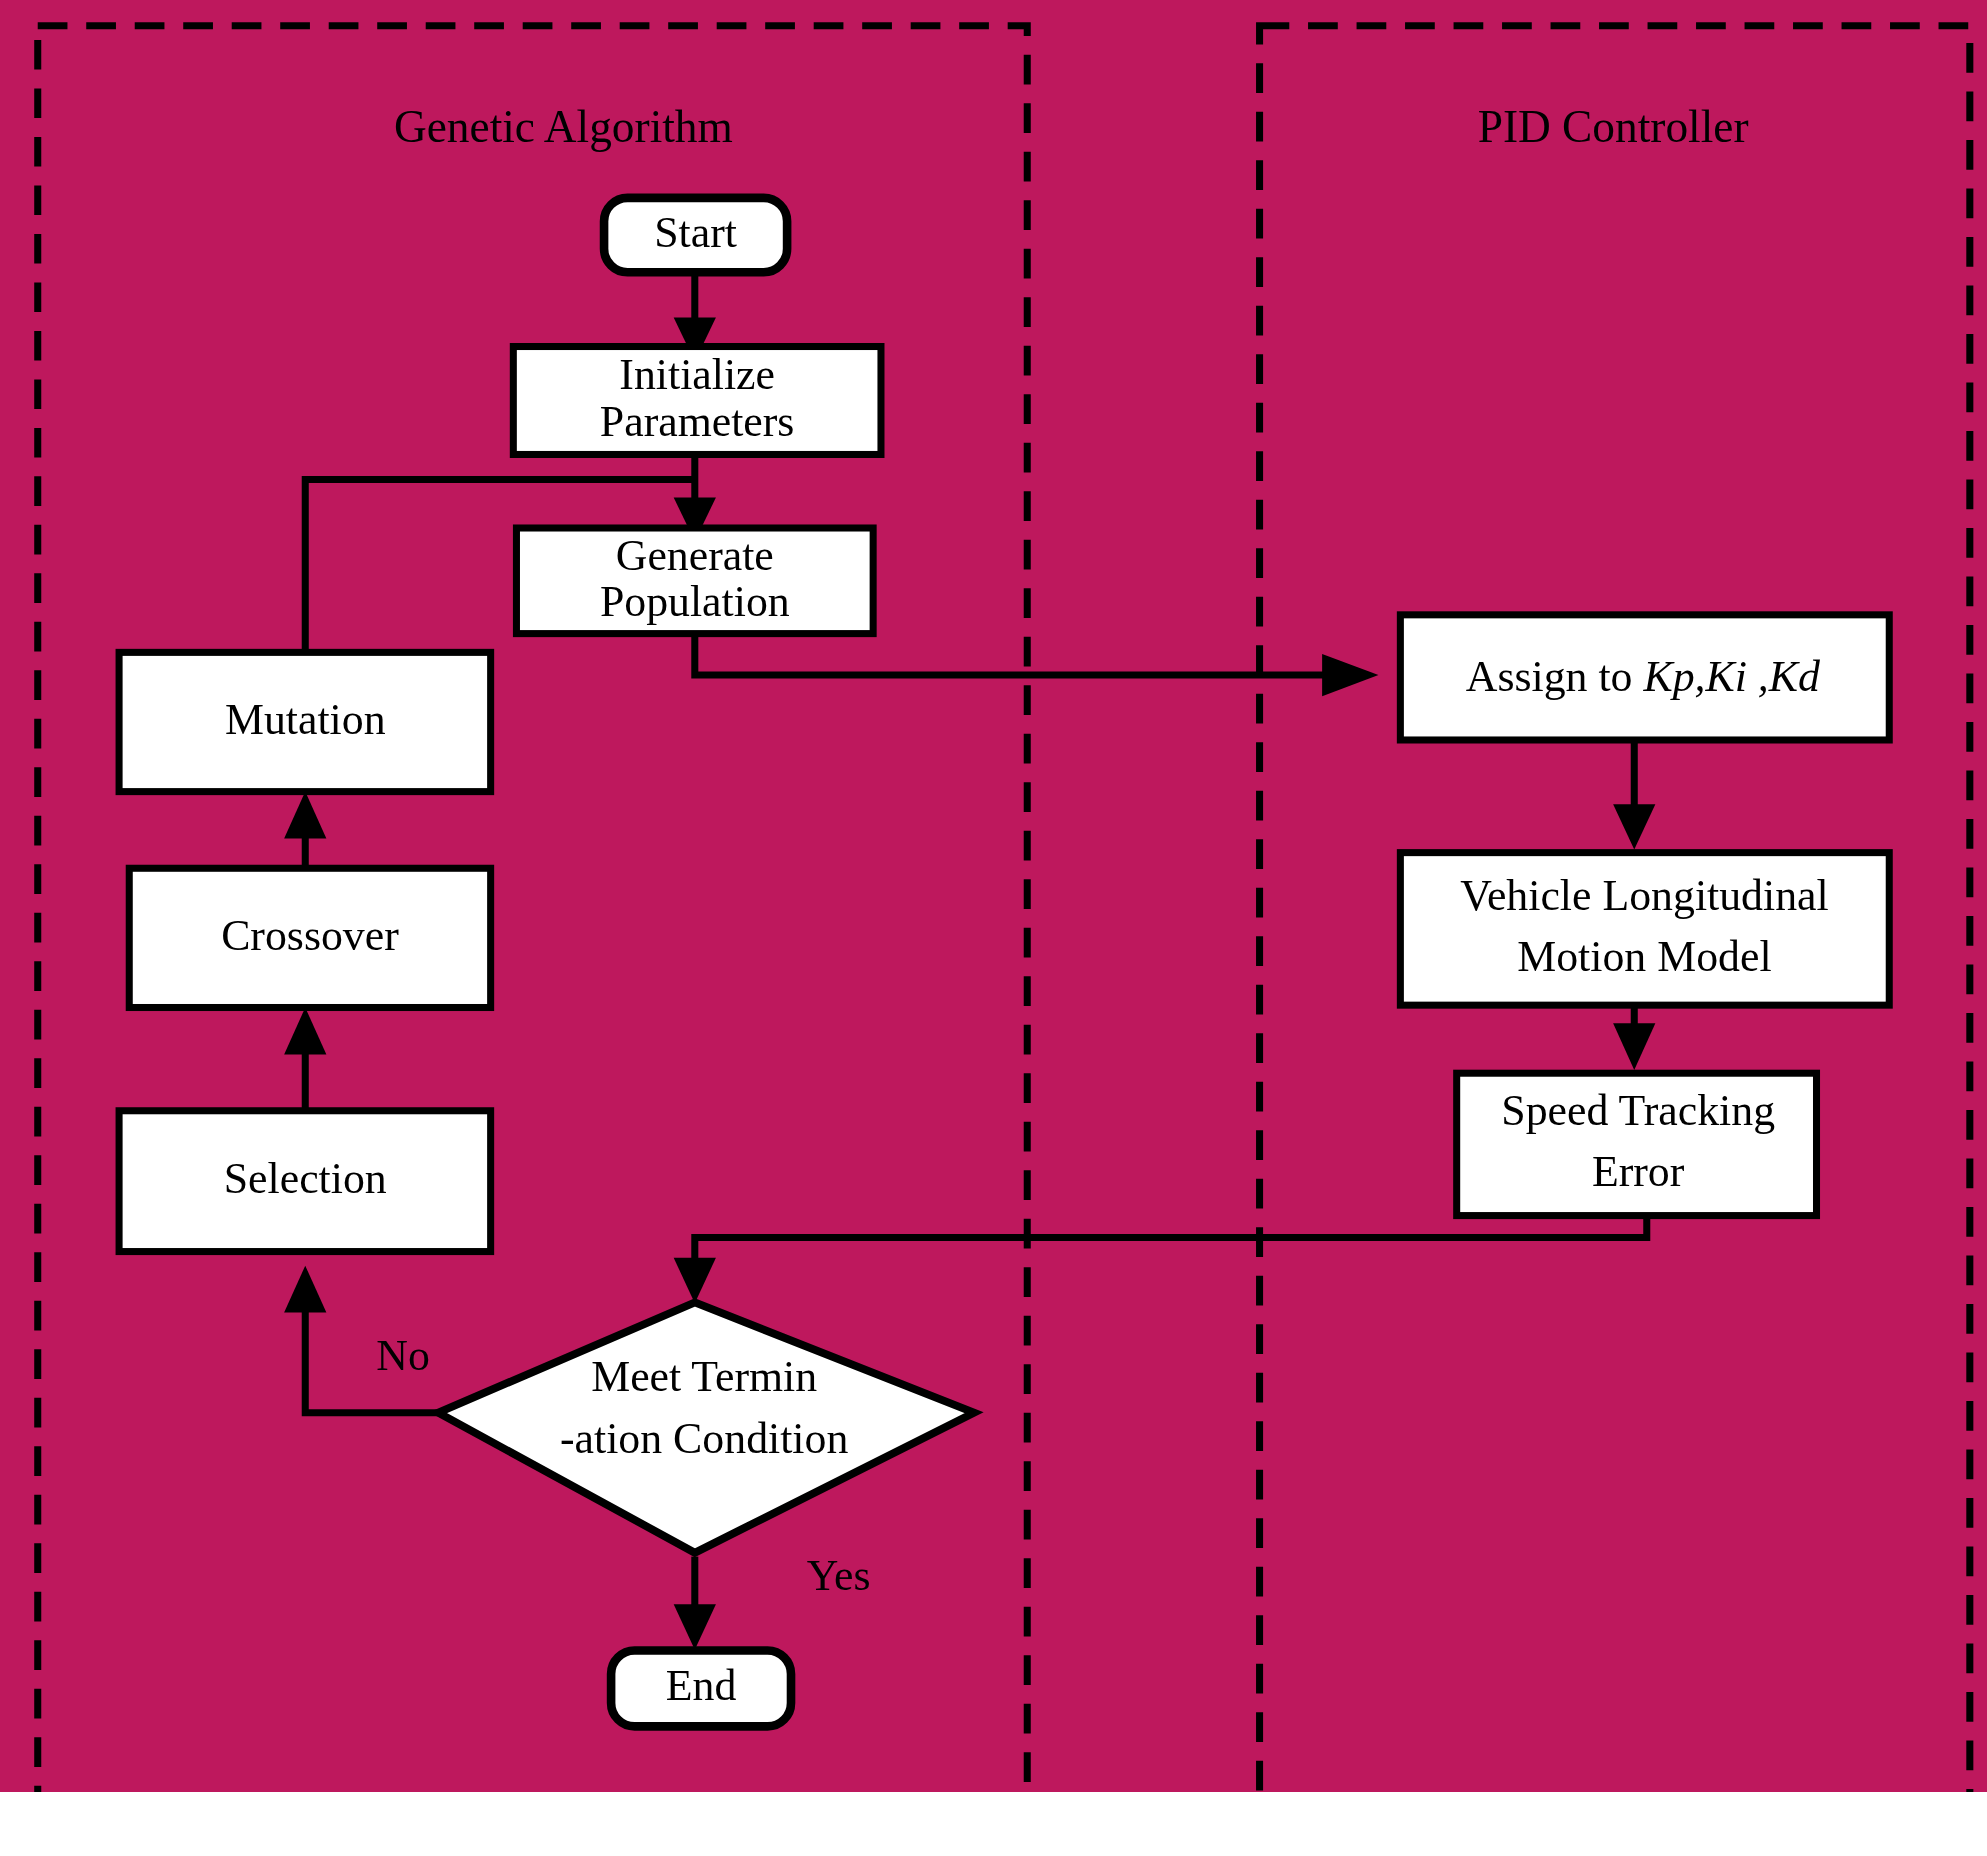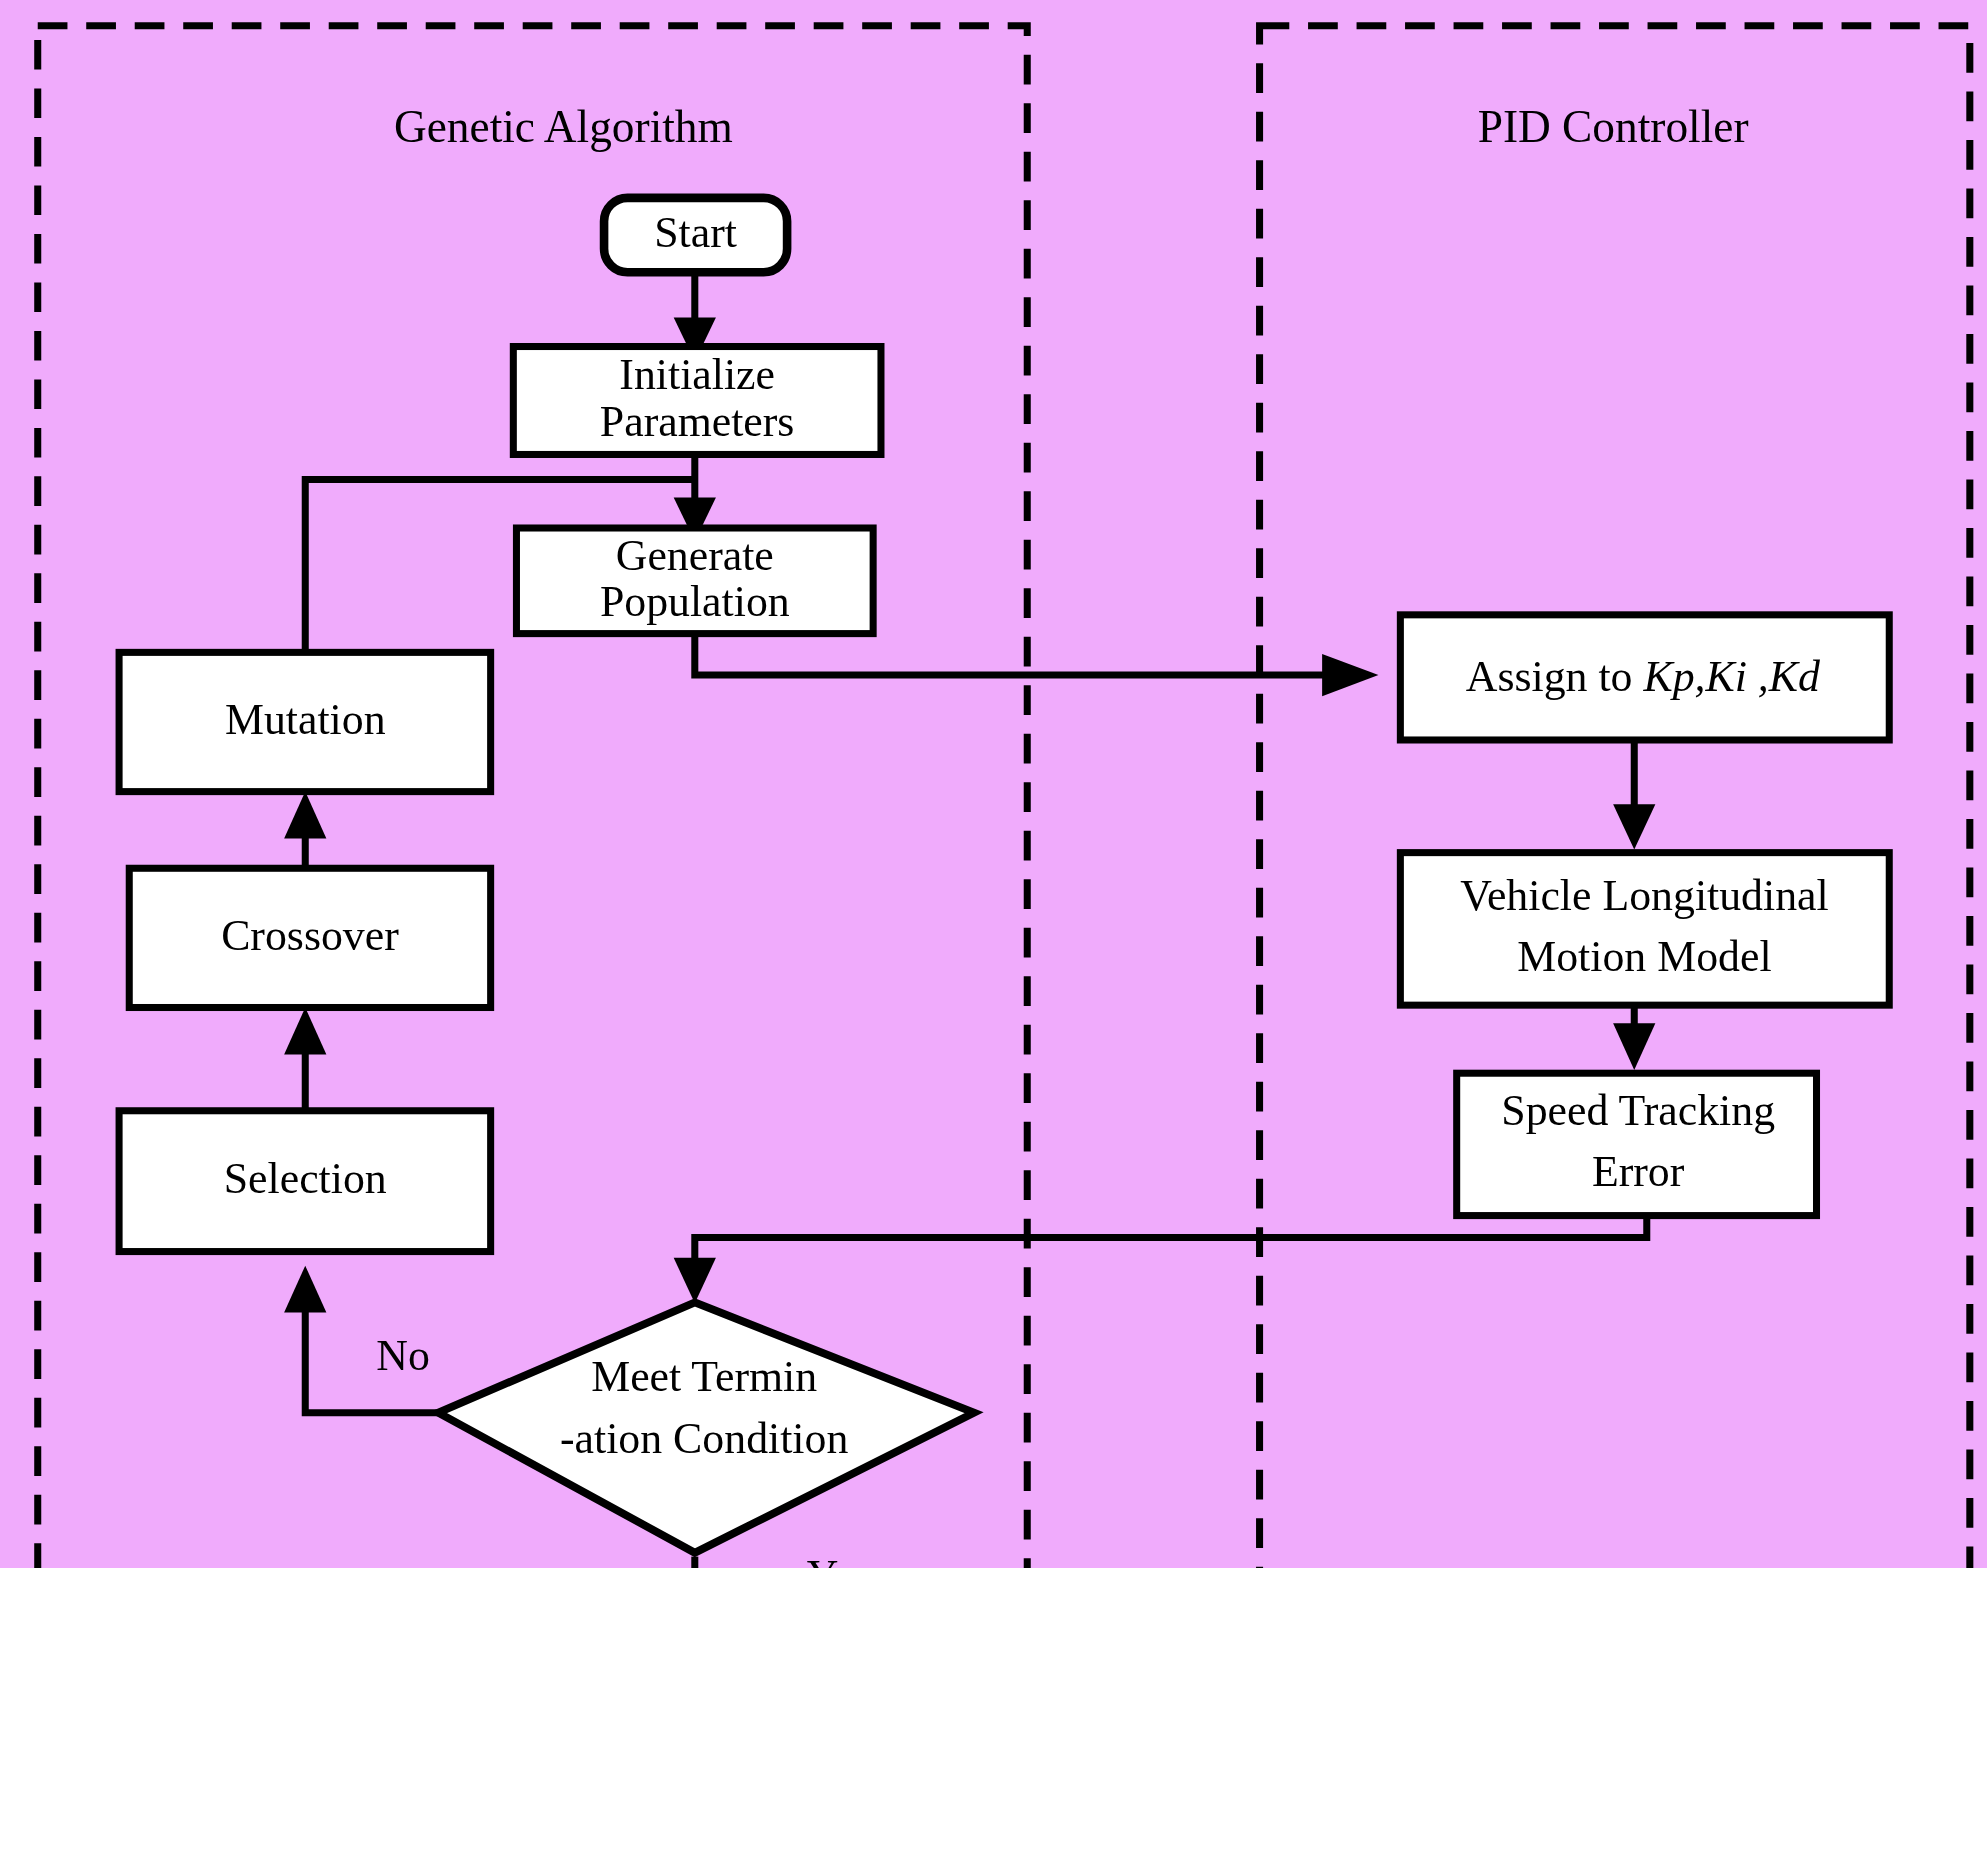--- a/index.html
+++ b/index.html
@@ -3,22 +3,22 @@
 <meta charset="utf-8">
 <style>
   html, body {
     margin: 0;
     padding: 0;
     background: #ffffff;
   }
   #canvas {
     position: relative;
     width: 1988px;
-    height: 1568px;
-    background: #f0abfc;
+    height: 1792px;
+    background: #be185d;
     font-family: "Liberation Serif", "DejaVu Serif", serif;
   }
   svg#flow {
     position: absolute;
     top: 0; left: 0;
     width: 1988px;
     height: 1857px;
     display: block;
   }
   .node-rect {

